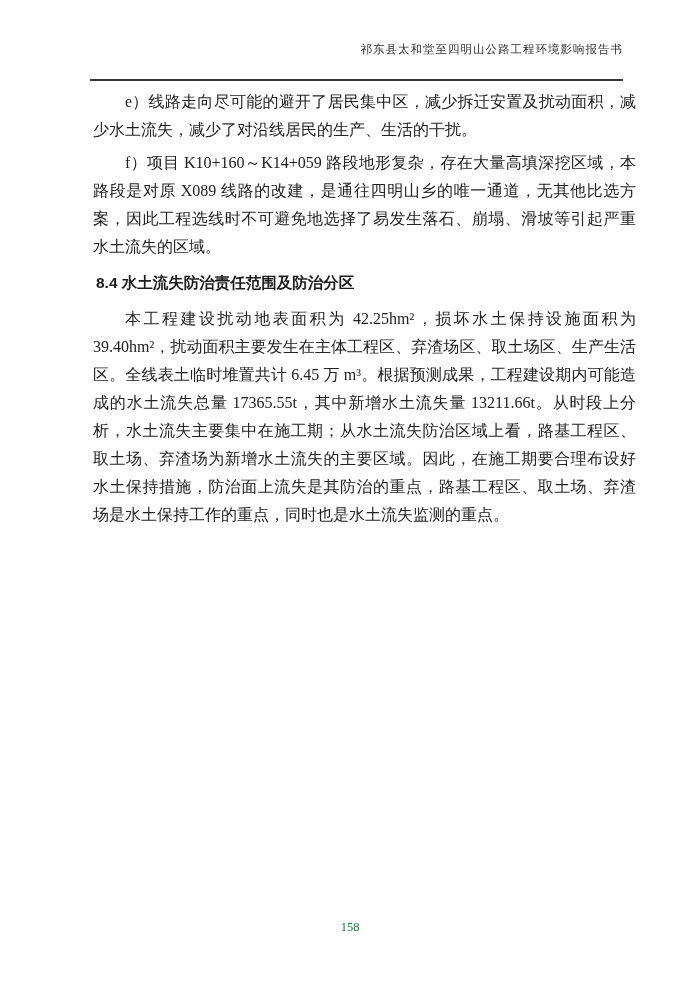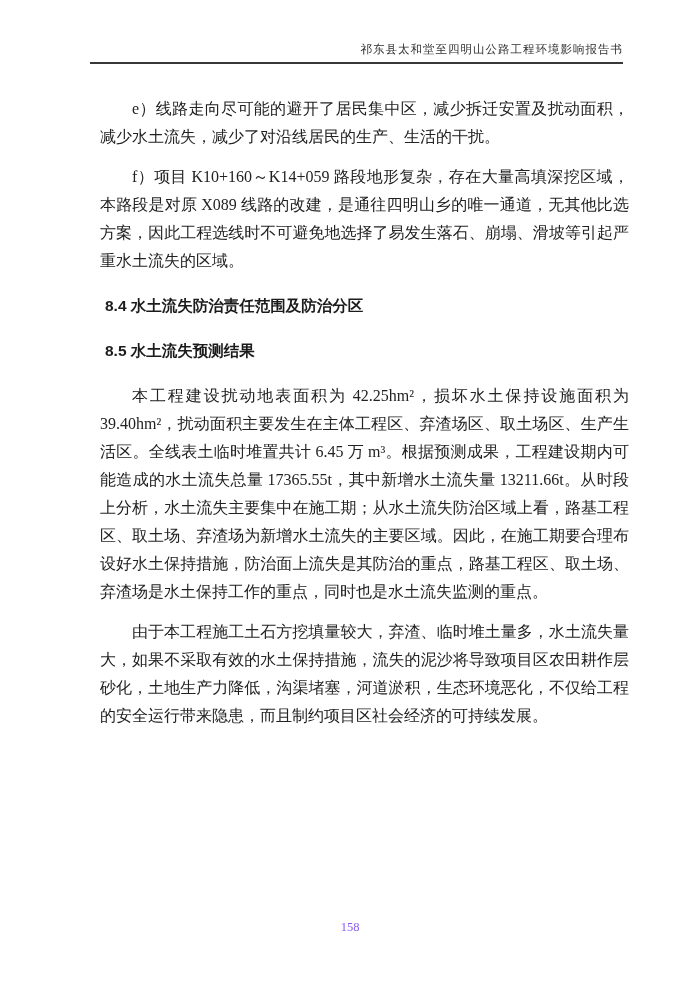--- a/index.html
+++ b/index.html
@@ -18,56 +18,56 @@
   }
   .page-header {
     position: absolute;
     top: 42px;
     left: 90px;
     width: 533px;
     text-align: right;
     font-size: 11.5px;
     letter-spacing: 1px;
     color: #2f2f2f;
-    padding-bottom: 5px;
+    padding-bottom: 22px;
     border-bottom: 2px solid #383838;
   }
   .content {
     position: absolute;
     top: 83px;
     left: 88px;
     width: 553px;
     font-size: 16px;
     line-height: 28px;
     text-align: justify;
     color: #222222;
   }
   .content p.para {
-    margin: 12px;
+    margin: 5px;
     padding: 0;
     text-indent: 2em;
   }
   .content h2.sec-heading {
-    margin: 17px;
+    margin: 8px;
     padding: 0;
     font-family: "Liberation Sans", "DejaVu Sans", sans-serif;
     font-weight: bold;
     font-size: 15.5px;
     line-height: 28px;
     color: #1b1b1b;
     text-indent: 0;
   }
   .page-footer {
     position: absolute;
     top: 920px;
     left: 0;
     width: 100%;
     text-align: center;
     font-size: 12.5px;
-    color: #8b5cf6;
+    color: #15803d;
   }
 </style>
 </head>
 <body>
 
 <div class="page">
 
   <div class="page-header">
     <span>祁东县太和堂至四明山公路工程环境影响报告书</span>
   </div>
@@ -76,25 +76,23 @@
 
     <p class="para">e）线路走向尽可能的避开了居民集中区，减少拆迁安置及扰动面积，减少水土流失，减少了对沿线居民的生产、生活的干扰。</p>
 
     <p class="para">f）项目 K10+160～K14+059 路段地形复杂，存在大量高填深挖区域，本路段是对原 X089 线路的改建，是通往四明山乡的唯一通道，无其他比选方案，因此工程选线时不可避免地选择了易发生落石、崩塌、滑坡等引起严重水土流失的区域。</p>
 
 
     <h2 class="sec-heading">8.4 水土流失防治责任范围及防治分区</h2>
 
 
 
-    <h2 class="sec-heading">8.5 水土流失预测结果</h2>
 
     <p class="para">本工程建设扰动地表面积为 42.25hm²，损坏水土保持设施面积为 39.40hm²，扰动面积主要发生在主体工程区、弃渣场区、取土场区、生产生活区。全线表土临时堆置共计 6.45 万 m³。根据预测成果，工程建设期内可能造成的水土流失总量 17365.55t，其中新增水土流失量 13211.66t。从时段上分析，水土流失主要集中在施工期；从水土流失防治区域上看，路基工程区、取土场、弃渣场为新增水土流失的主要区域。因此，在施工期要合理布设好水土保持措施，防治面上流失是其防治的重点，路基工程区、取土场、弃渣场是水土保持工作的重点，同时也是水土流失监测的重点。</p>
 
-    <p class="para">由于本工程施工土石方挖填量较大，弃渣、临时堆土量多，水土流失量大，如果不采取有效的水土保持措施，流失的泥沙将导致项目区农田耕作层砂化，土地生产力降低，沟渠堵塞，河道淤积，生态环境恶化，不仅给工程的安全运行带来隐患，而且制约项目区社会经济的可持续发展。</p>
 
   </div>
 
   <div class="page-footer">
     <span>158</span>
   </div>
 
 </div>
 
 </body></html>

